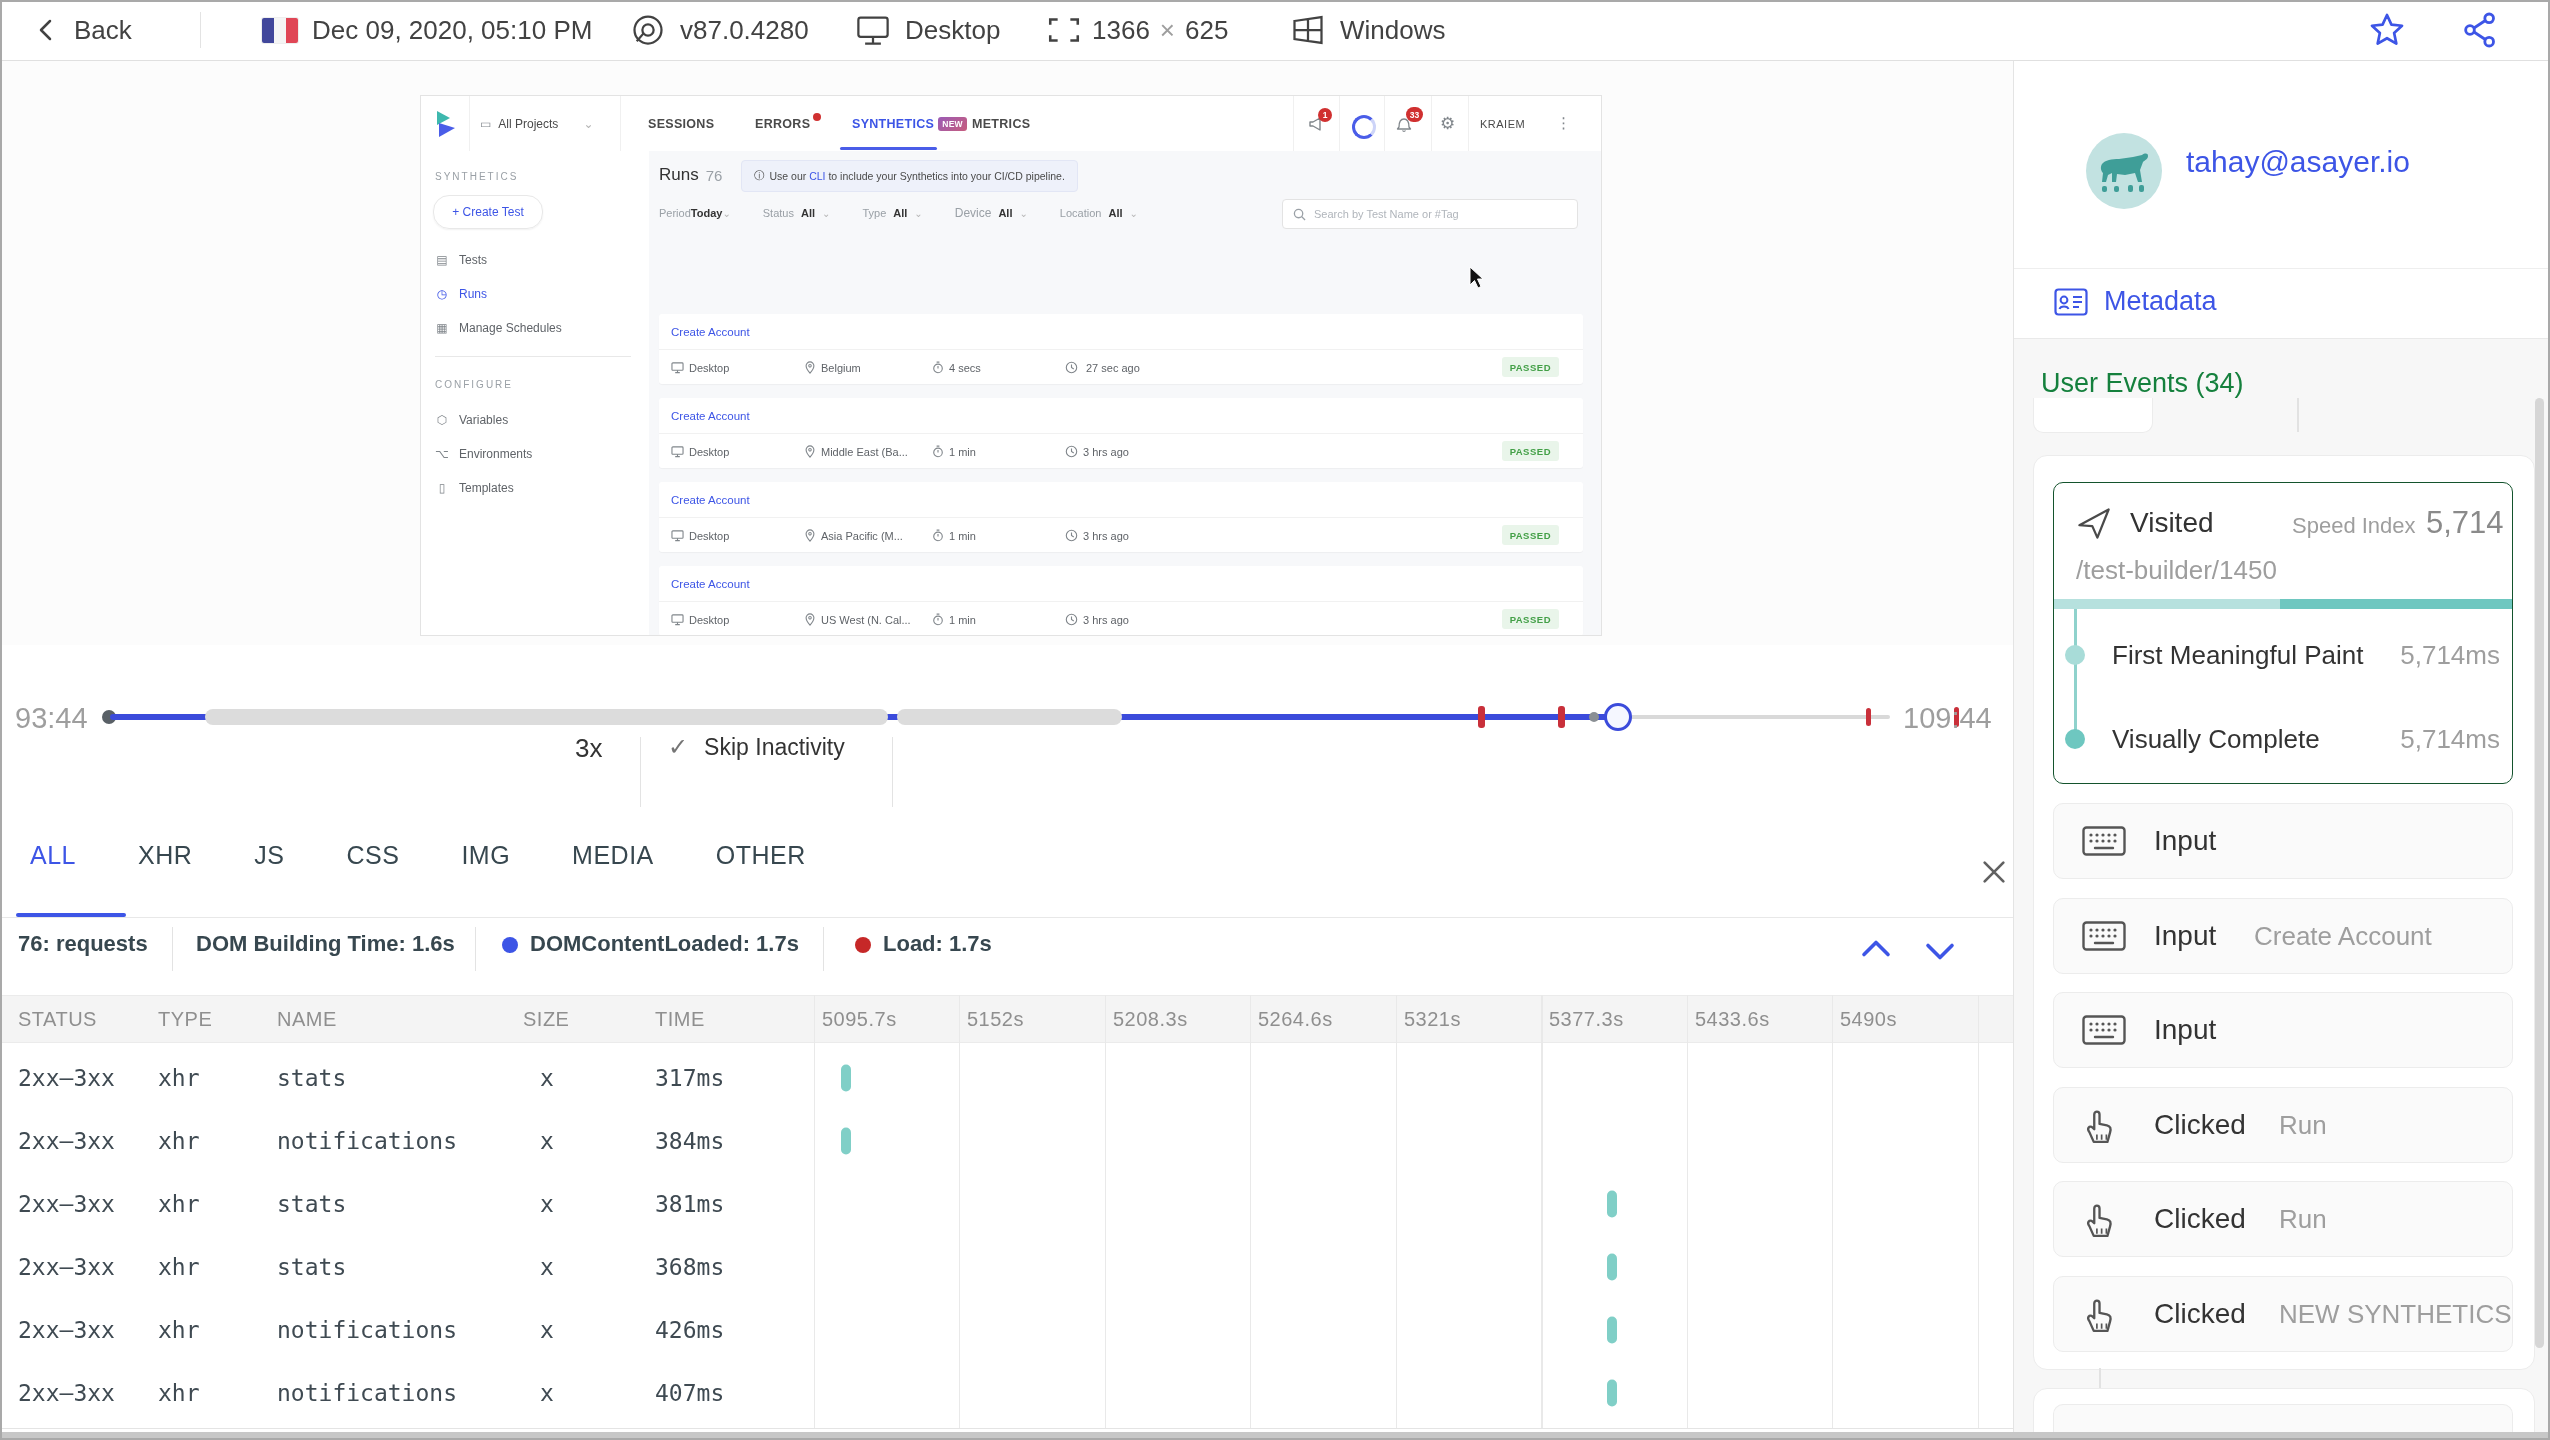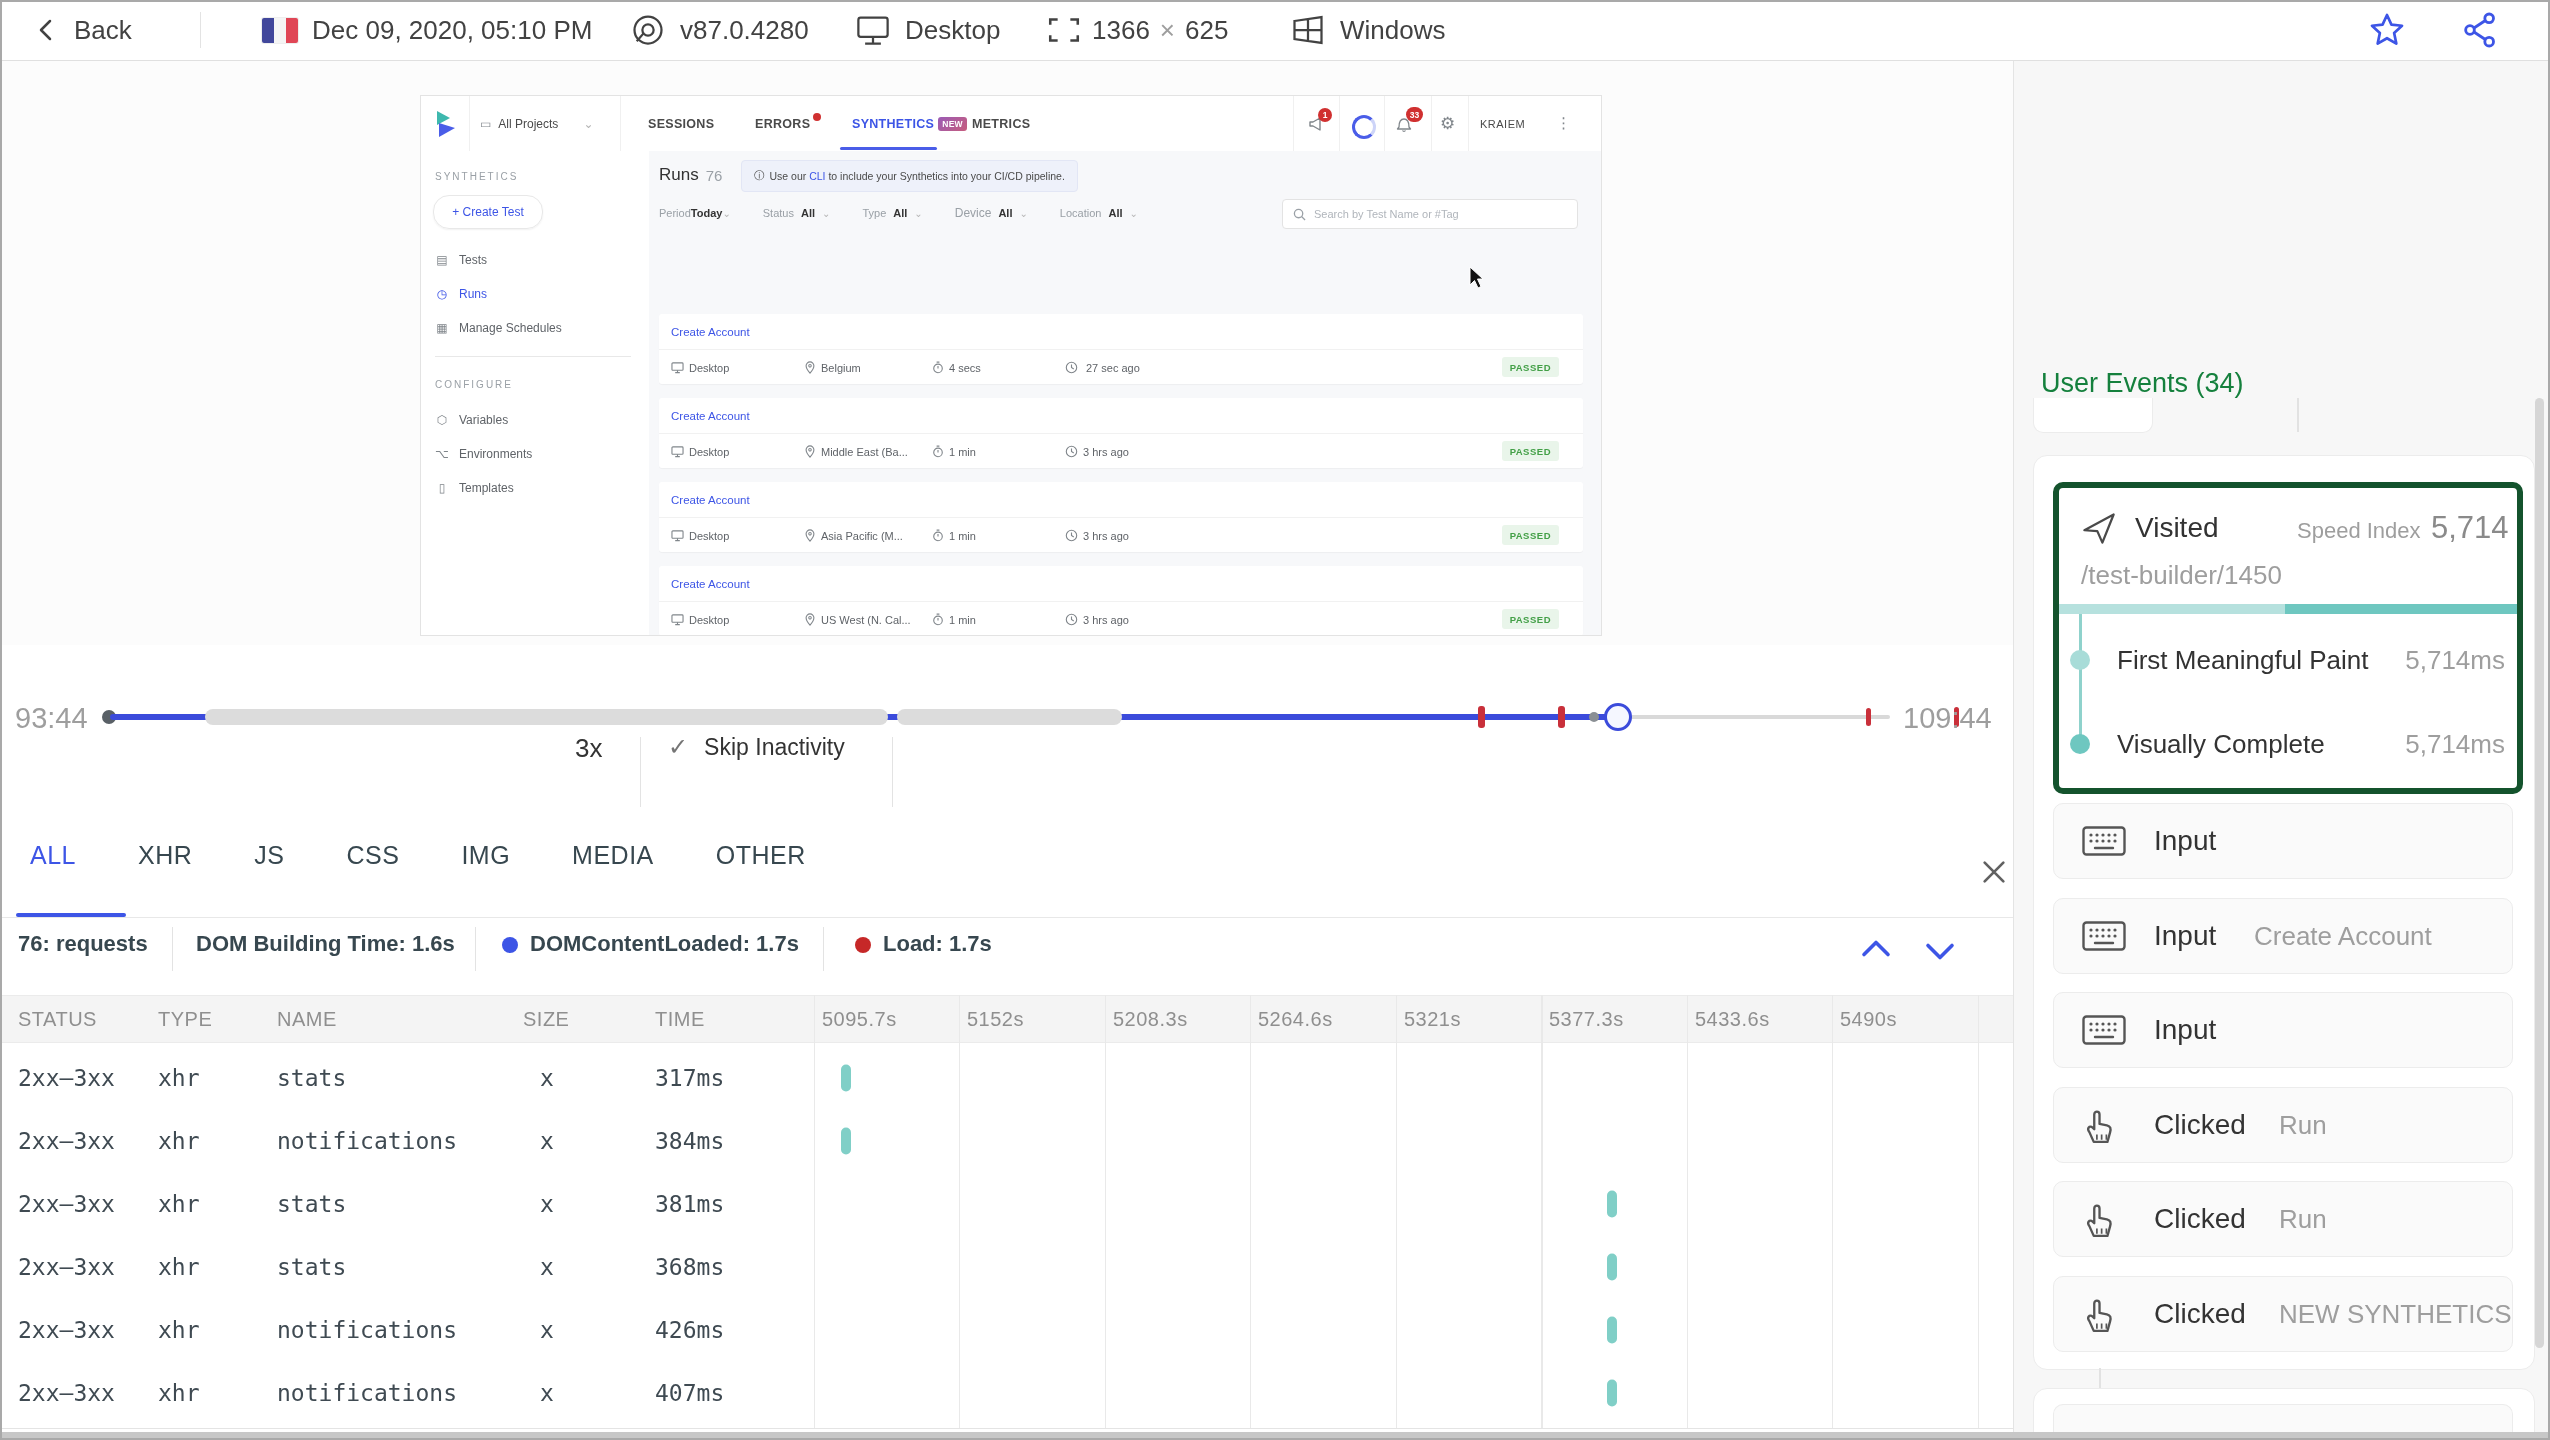--- a/index.html
+++ b/index.html
@@ -76,21 +76,21 @@
 
   
   #rside{left:2013px;top:60px;width:537px;height:1372px;background:#f7f7f7;border-left:1px solid #e4e4e4;}
   #ridcard{left:0;top:0;width:537px;height:278px;background:#fff;border-bottom:1px solid #e9e9e9;}
   #avatar{left:72px;top:73px;width:76px;height:76px;border-radius:50%;background:#c2e2e1;display:flex;align-items:center;justify-content:center;}
   #email{left:172px;top:85px;font-size:30px;color:#3d55e6;}
   #metarow{left:40px;top:214px;display:flex;align-items:center;gap:16px;color:#3d55e6;font-size:27px;}
   #uetitle{left:27px;top:308px;font-size:27px;color:#15803d;font-weight:400;}
   .contab{background:#fff;border:1px solid #ececec;}
   #outercard{left:19px;top:395px;width:500px;height:913px;background:#fff;border:1px solid #ececec;border-radius:14px;}
-  #visited{left:39px;top:422px;width:458px;height:300px;background:#fff;border:6px solid #14532d;border-radius:10px;overflow:hidden;}
+  #visited{left:39px;top:422px;width:458px;height:300px;background:#fff;border:1px solid #14532d;border-radius:10px;overflow:hidden;}
   .vmetric{position:relative;height:84px;}
   .vdot{position:absolute;left:21px;top:50%;transform:translate(-50%,-50%);width:20px;height:20px;border-radius:50%;background:#a8dcd8;}
   .vmetric.dark .vdot{background:#6ec7c0;}
   .vname{position:absolute;left:58px;top:50%;transform:translateY(-50%);font-size:26px;color:#333;}
   .vval{position:absolute;right:12px;top:50%;transform:translateY(-50%);font-size:26px;color:#9e9e9e;}
   .evitem{position:absolute;left:39px;width:458px;height:74px;background:#fafafa;border:1px solid #ececec;border-radius:10px;}
   .evitem .eic{position:absolute;left:28px;top:50%;transform:translateY(-50%);color:#555;}
   .evitem .elbl{position:absolute;left:100px;top:50%;transform:translateY(-50%);font-size:28px;color:#333;font-weight:500;}
   .evitem .edet{position:absolute;left:100px;top:50%;transform:translateY(-50%);font-size:26px;color:#9e9e9e;white-space:nowrap;}
   #rscroll{left:521px;top:338px;width:9px;height:950px;border-radius:5px;background:#d6d6d6;}
@@ -700,20 +700,41 @@
         <span style="left:277px;">notifications</span>
         <span style="left:540px;">x</span>
         <span style="left:655px;">407ms</span>
         <i class="wbar" style="left: 1607px;"></i>
       </div>
     </div>
   <div class="a" id="tbot"></div>
 </div>
 
 <div class="a" id="rside">
+  <div class="a" id="ridcard">
+    <div class="a" id="avatar">
+      <svg width="52" height="44" viewBox="0 0 52 44">
+        <path d="M44 6 c3-2 6-2 6 1 c0 3-3 4-5 6 l-3 8 l2 12 h-4 l-3-9 l-10 2 l-8-1 l-1 8 h-4 l0-9 l-4 2 l-2 7 h-4 l1-9 c-2-2-3-6-1-9 c3-4 10-5 17-5 l14-2 Z" fill="#3f9e98"></path>
+        <rect x="4" y="37" width="5" height="6" rx="2" fill="#3f9e98"></rect>
+          <rect x="16" y="37" width="5" height="6" rx="2" fill="#3f9e98"></rect>
+        <rect x="30" y="36" width="5" height="7" rx="2" fill="#3f9e98"></rect>
+          <rect x="41" y="36" width="5" height="7" rx="2" fill="#3f9e98"></rect>
+      </svg>
+    </div>
+    <span class="a" id="email">tahay@asayer.io</span>
+    <div class="a" style="left:0;top:208px;width:537px;height:1px;background:#eee;"></div>
+    <div class="a" id="metarow" style="top:226px;">
+      <svg width="34" height="28" viewBox="0 0 34 28">
+        <rect x="1.5" y="1.5" width="31" height="25" rx="3" fill="none" stroke="#3d55e6" stroke-width="2.2"></rect>
+        <circle cx="10" cy="12" r="3.4" fill="none" stroke="#3d55e6" stroke-width="2"></circle>
+        <path d="M5.5 21 c1-3.5 8-3.5 9 0 M19 9 h9 M19 14 h9 M19 19 h6" fill="none" stroke="#3d55e6" stroke-width="2"></path>
+      </svg>
+      <span>Metadata</span>
+    </div>
+  </div>
 
   <span class="a" id="uetitle">User Events (34)</span>
 
   <div class="a contab" style="left:19px;top:338px;width:118px;height:34px;border-radius:0 0 10px 10px;border-top:none;"></div>
   <div class="a" style="left:283px;top:338px;width:2px;height:34px;background:#e2e2e2;"></div>
 
   <div class="a" id="outercard"></div>
 
   <div class="a" id="visited">
     <svg class="a" style="left:22px;top:22px;" width="36" height="36" viewBox="0 0 32 32">

